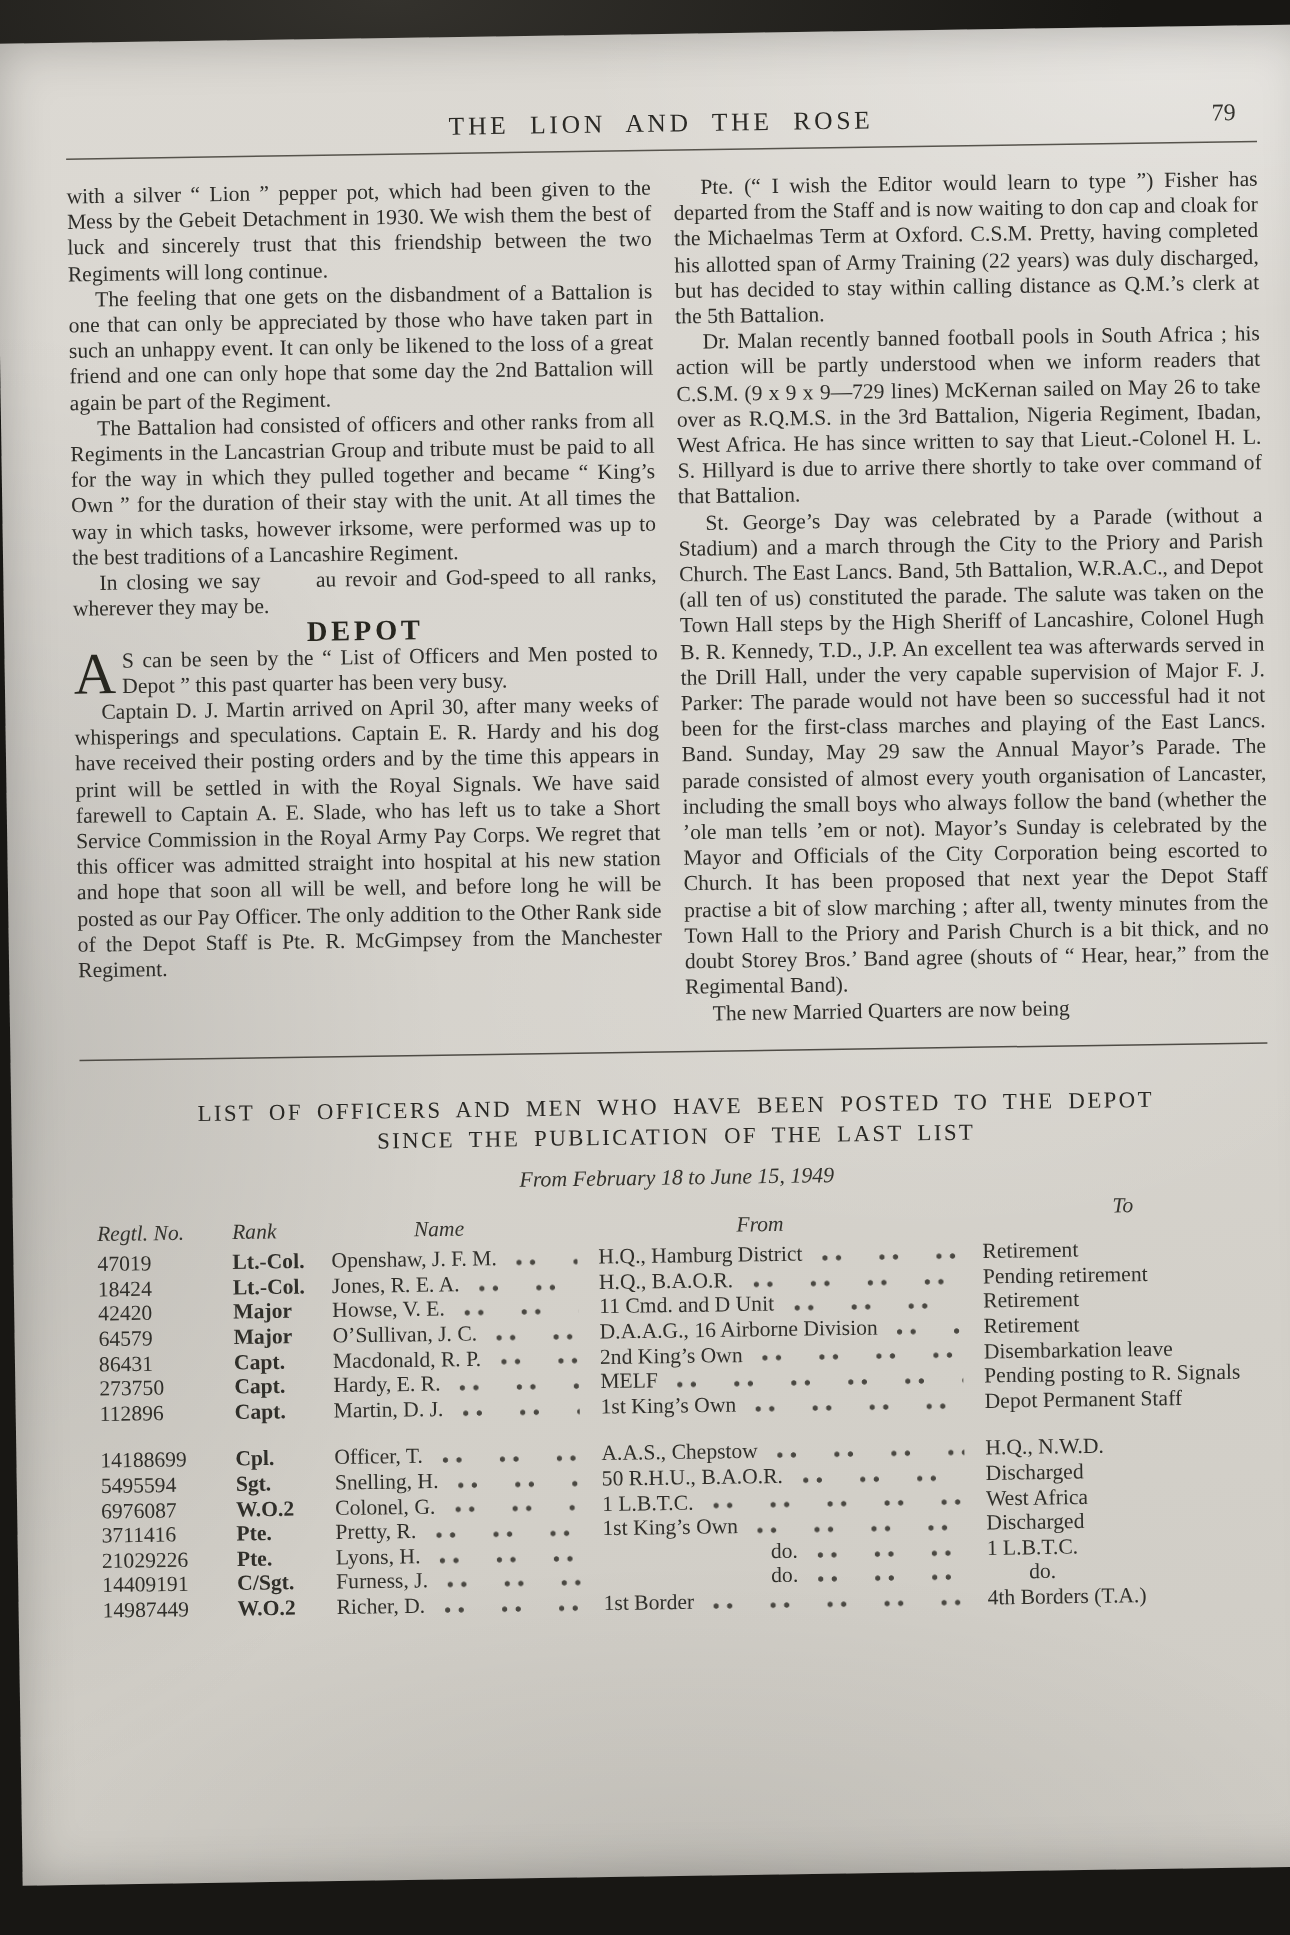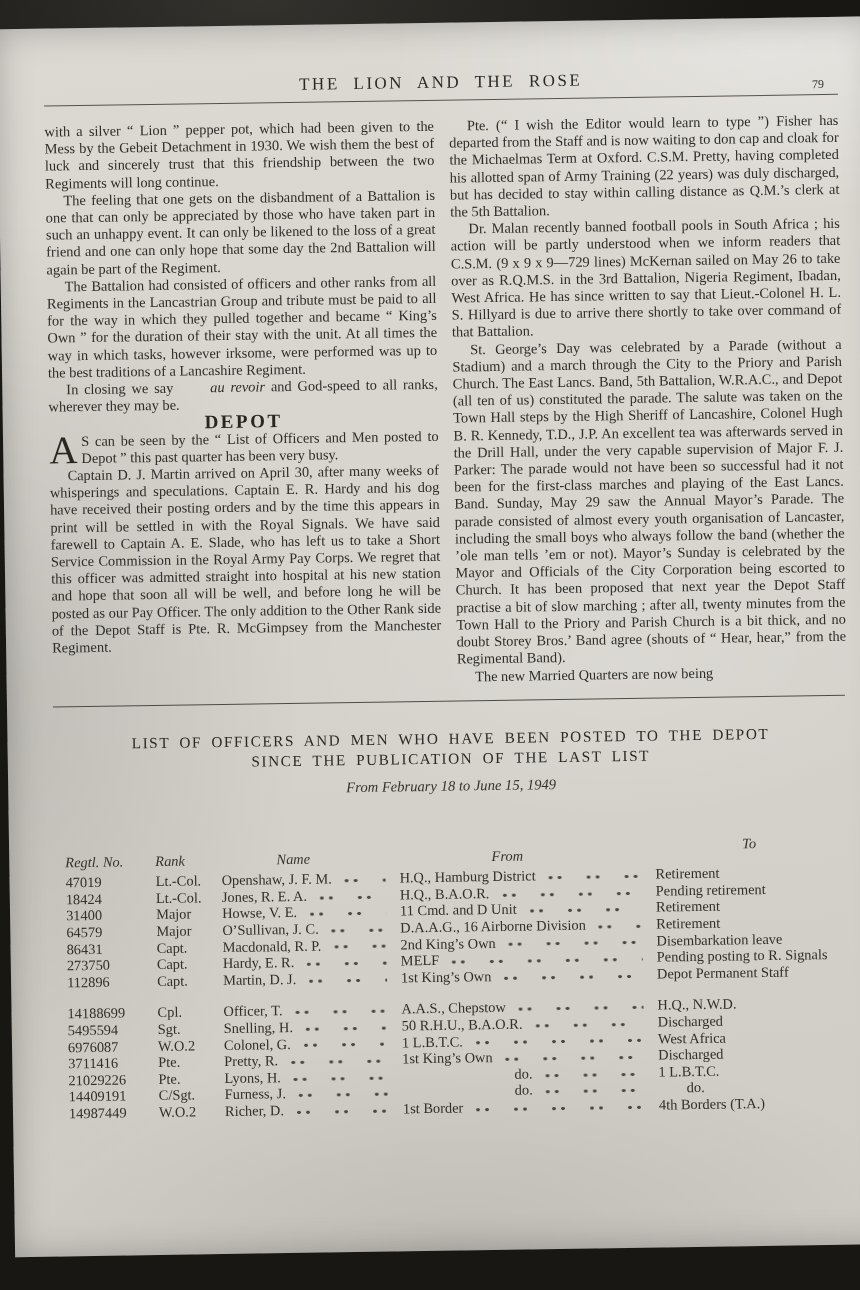--- a/index.html
+++ b/index.html
@@ -22,51 +22,51 @@
     box-shadow:inset 0 0 34px rgba(0,0,0,0.25);
     color:#2c2b27;
   }
   .page-inner{padding:50px 40px 0 46px;}
   
   .mast{position:relative;height:22px;}
   .mast-title{
     position:absolute;left:0;right:0;text-align:center;
     font-size:17px;letter-spacing:2.5px;word-spacing:7px;color:#2a2925;
   }
-  .mast-page{position:absolute;right:14px;top:10px;font-size:12px;color:#33322d;}
+  .mast-page{position:absolute;right:14px;top:0;font-size:16px;color:#33322d;}
   .mast-rule{border:0;border-top:1.6px solid #56534c;margin:5px 0 0 0;}
   
   .cols{display:flex;gap:15px;margin-top:17px;}
   .col{flex:1 1 0;font-size:14.4px;line-height:17.2px;text-align:justify;color:#2e2d29;}
   .col p{margin:0;}
   .col p.ind{text-indent:18px;}
   .depot-head{
     text-align:center;font-weight:bold;font-size:19px;letter-spacing:2.5px;
     margin:13px 0 10px 0;color:#27261f;text-indent:0;
   }
   .dropcap{float:left;font-size:39px;line-height:30px;padding:2px 4px 0 0;color:#27261f;}
-  .it{font-style:italic;margin-left:31px;}
+  .it{margin-left:31px;}
   
   .divider{border:0;border-top:1.4px solid #4e4b45;margin:15px 2px 0 0;}
   .list-title{
     text-align:center;font-size:15.2px;letter-spacing:1.6px;word-spacing:4px;
     color:#2a2925;margin-top:27px;line-height:20px;
   }
   .list-title .l2{display:block;}
   .list-caption{text-align:center;font-style:italic;font-size:14.6px;margin-top:9px;color:#33322c;}
   .table{margin:15px 6px 0 10px;font-size:14.4px;color:#302f2a;}
   .trow,.thead{display:grid;grid-template-columns:84px 72px 178px 256px 1fr;align-items:baseline;line-height:16.6px;}
   .thead{font-style:italic;margin-bottom:4px;color:#35342e;}
   .h-regtl{text-align:left;}
-  .h-rank{padding-left:6px;margin-top:39px;}
+  .h-rank{padding-left:6px;}
   .h-name{text-align:center;padding-right:34px;}
   .h-from{text-align:center;padding-right:40px;}
   .h-to{text-align:center;transform:translateY(-9px);}
   .c-regtl{text-align:left;padding-right:14px;}
-  .c-rank{padding-left:6px;}
+  .c-rank{padding-left:6px;font-weight:bold;}
   .c-name,.c-from{display:flex;align-items:baseline;}
   .c-name .txt,.c-from .txt{white-space:nowrap;}
   .leaders{
     flex:1 1 auto;min-width:10px;height:0.9em;align-self:center;
     background-image:
       radial-gradient(circle at 3px 65%, #4a4842 1.5px, transparent 2px),
       radial-gradient(circle at 12px 65%, #4a4842 1.5px, transparent 2px);
     background-size:38px 100%;background-repeat:repeat-x;
     margin:0 14px 0 12px;
   }
@@ -147,21 +147,21 @@
               <div class="txt">Jones, R. E. A.</div>
               <div class="leaders"></div>
             </div>
             <div class="c-from">
               <div class="txt">H.Q., B.A.O.R.</div>
               <div class="leaders"></div>
             </div>
             <div class="c-to">Pending retirement</div>
           </div>
           <div class="trow">
-            <div class="c-regtl">31400</div>
+            <div class="c-regtl">42420</div>
             <div class="c-rank">Major</div>
             <div class="c-name">
               <div class="txt">Howse, V. E.</div>
               <div class="leaders"></div>
             </div>
             <div class="c-from">
               <div class="txt">11 Cmd. and D Unit</div>
               <div class="leaders"></div>
             </div>
             <div class="c-to">Retirement</div>

